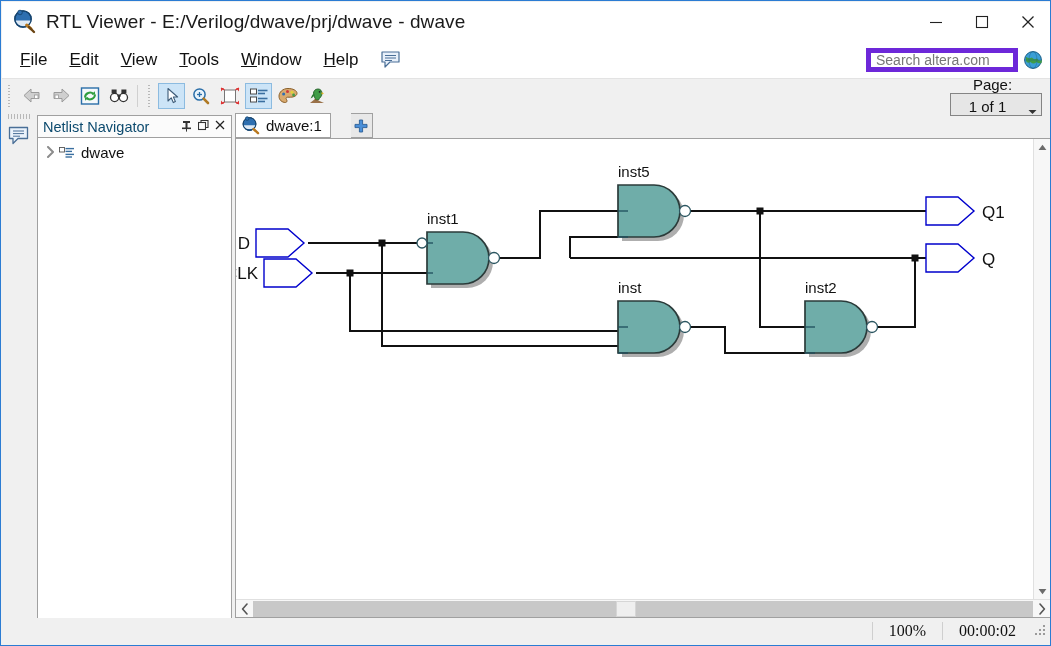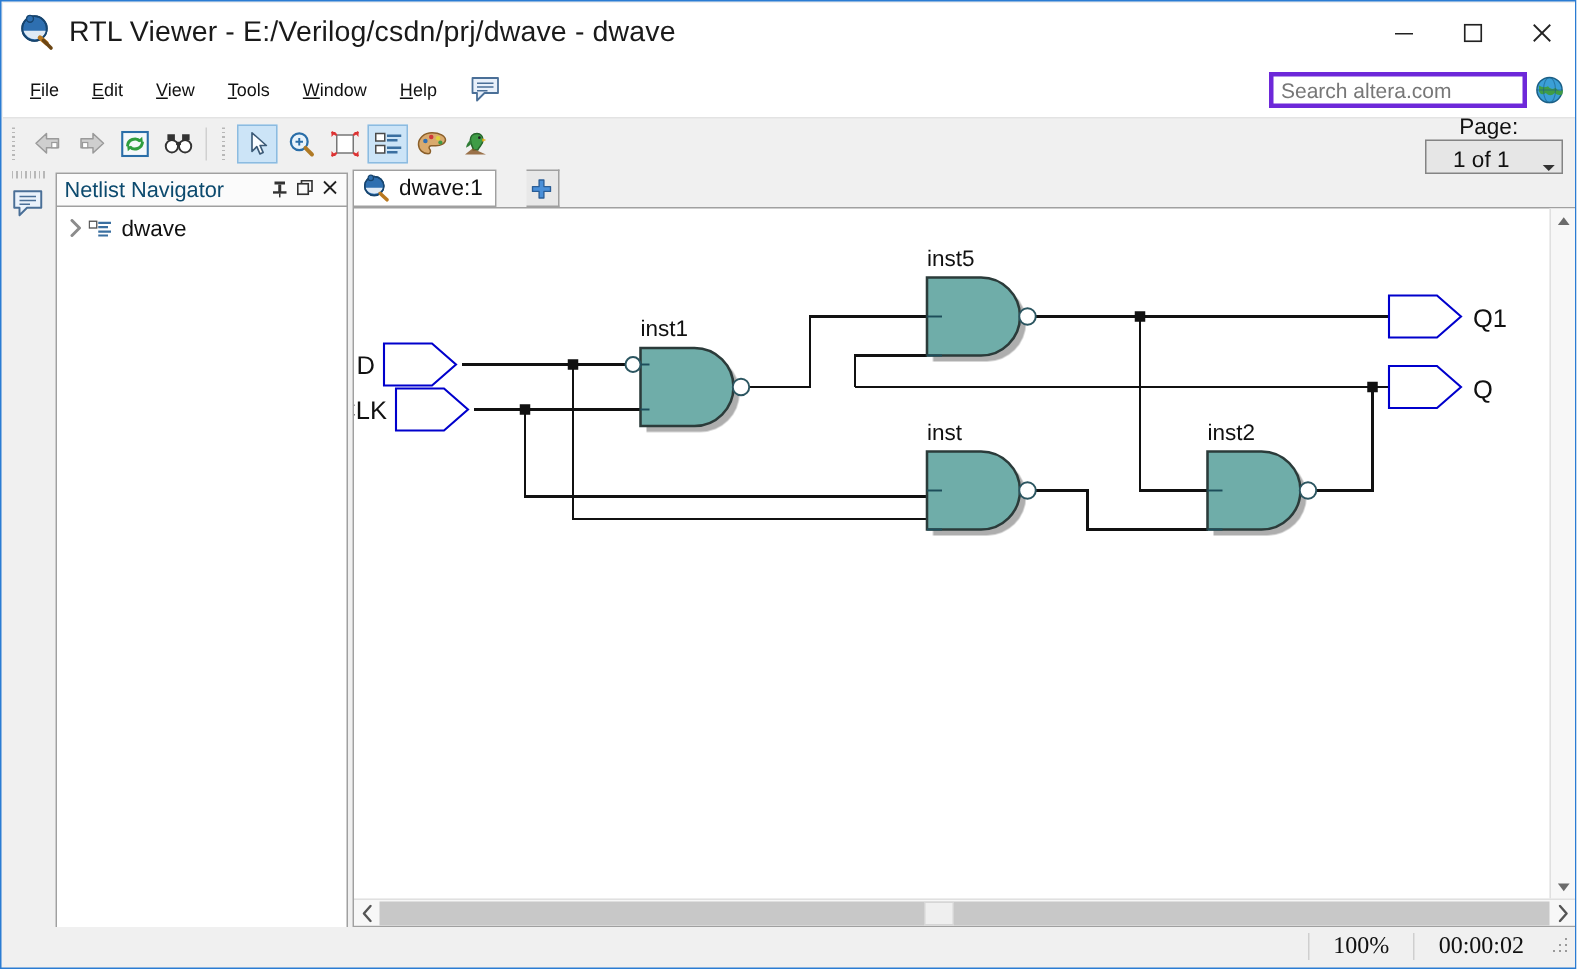--- a/index.html
+++ b/index.html
@@ -57,44 +57,44 @@
   
   .menubar {
     position: absolute;
     left: 1px; top: 41px;
     width: 1049px; height: 36px;
     background: #ffffff;
     display: flex;
     align-items: center;
   }
   .menu-item {
-    font-size: 12px;
+    font-size: 17px;
     color: #111;
     padding: 3px 10px;
     margin-left: 2px;
     cursor: default;
     white-space: nowrap;
   }
   .menu-item:first-child { margin-left: 8px; }
   .menu-item u { text-decoration: underline; }
   .menu-bubble {
     margin-left: 12px;
     width: 22px; height: 20px;
     position: relative;
   }
   .search-wrap {
     margin-left: auto;
     margin-right: 8px;
     display: flex;
     align-items: center;
   }
   .search-input {
-    width: 172px;
+    width: 152px;
     height: 24px;
-    border: 3px solid #6d28d9;
+    border: 5px solid #6d28d9;
     background: #fff;
     font-family: "Liberation Sans", sans-serif;
     font-size: 14px;
     color: #333;
     padding: 0 5px;
     box-sizing: border-box;
     outline: none;
   }
   .search-input::placeholder { color: #777; }
   .globe-icon {
@@ -421,21 +421,21 @@
     <div class="app-icon">
       <svg width="26" height="26" viewBox="0 0 26 26">
         <circle cx="11" cy="10" r="8.2" fill="#2e6fb0" stroke="#17456f" stroke-width="1.2"></circle>
         <path d="M3.6 11.5 A8.2 8.2 0 0 0 19.2 11.5 Z" fill="#dfeaf5"></path>
         <circle cx="11" cy="10" r="8.2" fill="none" stroke="#17456f" stroke-width="1.2"></circle>
         <rect x="14.5" y="14" width="8.5" height="3" rx="1.3" transform="rotate(40 14.5 14)" fill="#b9781f"></rect>
         <path d="M17 18 l5 5" stroke="#6b4513" stroke-width="2.4" stroke-linecap="round"></path>
         <circle cx="8" cy="3.5" r="2.3" fill="#2e6fb0" stroke="#17456f" stroke-width="0.9"></circle>
       </svg>
     </div>
-    <div class="title-text">RTL Viewer - E:/Verilog/csdn/prj/dwave - dwave</div>
+    <div class="title-text">RTL Viewer - E:/Verilog/dwave/prj/dwave - dwave</div>
     <div class="win-buttons">
       <div class="win-btn">
         <svg width="14" height="14" viewBox="0 0 14 14">
             <line x1="1" y1="7.5" x2="13" y2="7.5" stroke="#222" stroke-width="1.1"></line>
           </svg>
       </div>
       <div class="win-btn">
         <svg width="14" height="14" viewBox="0 0 14 14">
             <rect x="1.5" y="1.5" width="11" height="11" fill="none" stroke="#222" stroke-width="1.1"></rect>
           </svg>

